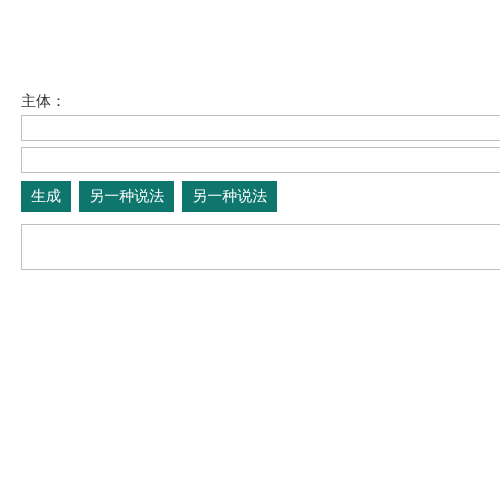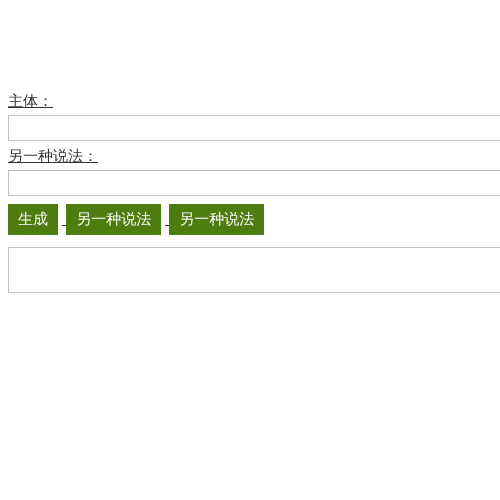--- a/index.html
+++ b/index.html
@@ -7,22 +7,21 @@
     margin: 0;
     padding: 0;
     width: 500px;
     height: 500px;
     font-family: Arial, "Microsoft YaHei", sans-serif;
     font-size: 15px;
     color: #333;
     background: #fff;
   }
   .page {
-    padding: 92px 0 0 8px;
-    text-decoration: underline;
+    padding: 92px 0 0 21px;
   }
   .field {
     margin-bottom: 6px;
   }
   .field-label {
     display: block;
     margin-bottom: 4px;
     font-size: 15px;
     color: #333;
   }
@@ -36,21 +35,21 @@
     font-size: 14px;
     background: #fff;
   }
   .button-row {
     margin-top: 8px;
     margin-bottom: 12px;
   }
   .btn {
     display: inline-block;
     border: none;
-    background: #4d7c0f;
+    background: #0f766e;
     color: #fff;
     font-size: 15px;
     padding: 6px 10px;
     margin-right: 4px;
     cursor: pointer;
     font-family: inherit;
   }
   .output {
     width: 100%;
     height: 46px;
@@ -67,21 +66,20 @@
 
 <div class="page">
 
   <div class="field">
     <label class="field-label">主体：</label>
     <input type="text" class="field-input" value="" style="">
   </div>
 
 
   <div class="field">
-    <label class="field-label">另一种说法：</label>
     <input type="text" class="field-input" value="" style="">
   </div>
 
   <div class="button-row">
     <button class="btn">生成</button>
     <button class="btn">另一种说法</button>
     <button class="btn">另一种说法</button>
   </div>
 
   <textarea class="output" style=""></textarea>

